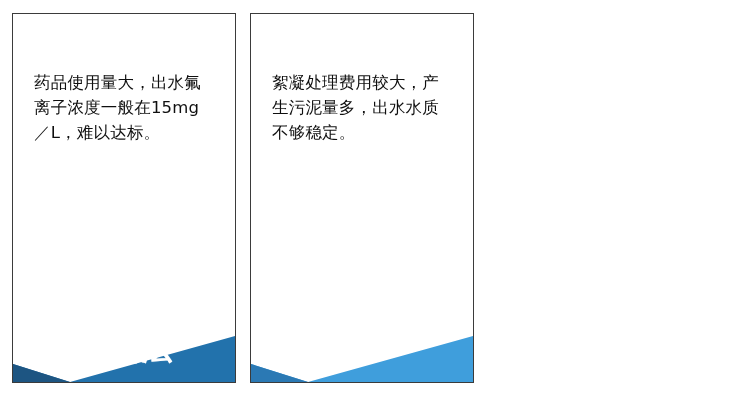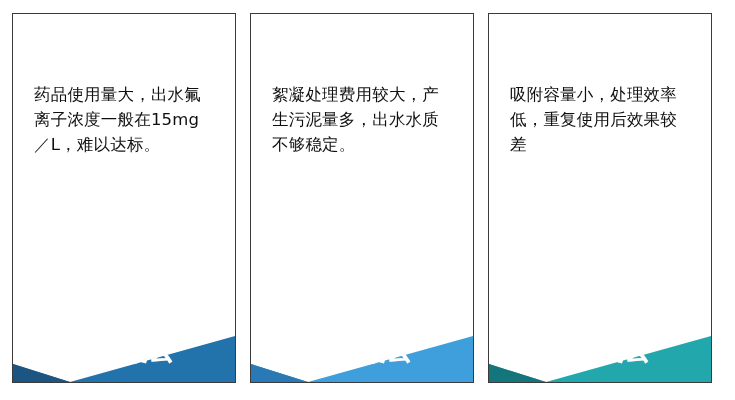--- a/index.html
+++ b/index.html
@@ -56,21 +56,21 @@
     left: 0;
     bottom: 0;
     width: 100%;
     height: 140px;
     display: block;
   }
 
   .desc {
     position: absolute;
     left: 21px;
-    top: 68px;
+    top: 56px;
     width: 176px;
     font-size: 16.5px;
     line-height: 25px;
     color: #0f0f0f;
     letter-spacing: 0.2px;
     font-family: "DejaVu Sans", "Liberation Sans", sans-serif;
     white-space: pre-wrap;
   }
 
   .title {
@@ -113,33 +113,18 @@
       <div class="card-body">
 
         <div class="desc">絮凝处理费用较大，产生污泥量多，出水水质不够稳定。</div>
 
         <svg class="art" viewBox="0 0 222 140" preserveAspectRatio="none">
           <polygon points="0,156 0,122 57,140 222,94 222,156" fill="#3F9EDC"></polygon>
           <polygon points="0,122 57,140 0,156" fill="#2B79B4"></polygon>
           <rect x="0" y="140" width="222" height="16" fill="#3F9EDC"></rect>
         </svg>
 
-        <div class="title">混凝法</div>
       </div>
     </div>
 
-    <div class="card c3">
-      <div class="card-body">
-
-        <div class="desc">吸附容量小，处理效率低，重复使用后效果较差</div>
-
-        <svg class="art" viewBox="0 0 222 140" preserveAspectRatio="none">
-          <polygon points="0,156 0,122 57,140 222,94 222,156" fill="#22A7AD"></polygon>
-          <polygon points="0,122 57,140 0,156" fill="#15757C"></polygon>
-          <rect x="0" y="140" width="222" height="16" fill="#22A7AD"></rect>
-        </svg>
-
-        <div class="title">吸附法</div>
-      </div>
-    </div>
 
   </div>
 </div>
 
 </body></html>

